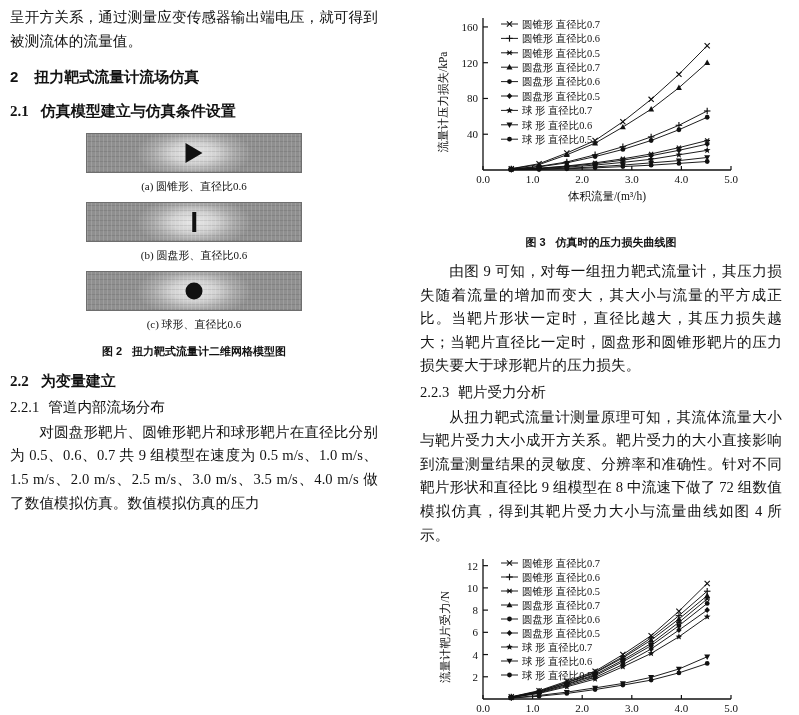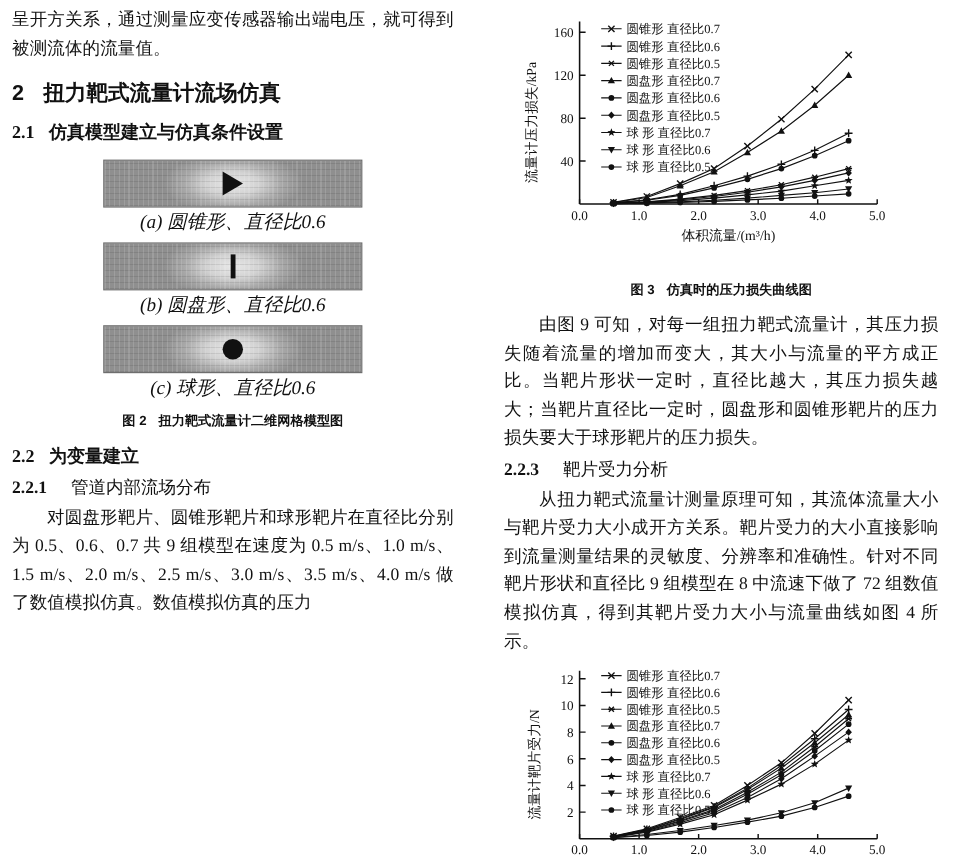--- a/index.html
+++ b/index.html
@@ -35,21 +35,21 @@
     font-size: 14.6px;
     line-height: 23.6px;
     text-align: justify;
     text-justify: inter-ideograph;
     letter-spacing: 0.1px;
   }
   p.indent { text-indent: 2em; }
 
   h2.sec-title {
     margin: 11px 0 9px 0;
-    font-size: 18px;
+    font-size: 15px;
     font-weight: bold;
     line-height: 26px;
     font-family: "Liberation Sans", "DejaVu Sans", sans-serif;
   }
   h2.sec-title .num { margin-right: 16px; }
 
   h3.subsec {
     margin: 4px 0 1px 0;
     font-size: 15px;
     font-weight: bold;
@@ -57,21 +57,21 @@
     font-family: "Liberation Sans", "DejaVu Sans", sans-serif;
   }
   h3.subsec .num { margin-right: 12px; font-family: Liberation Serif, serif; }
 
   h4.subsubsec {
     margin: 3px 0 1px 0;
     font-size: 14.6px;
     font-weight: normal;
     line-height: 23.6px;
   }
-  h4.subsubsec .num { margin-right: 20px; font-weight: bold; }
+  h4.subsubsec .num { margin-right: 9px; }
 
   
   .fig2 { margin: 10px 0 2px 0; }
   .mesh-wrap { display: flex; justify-content: center; }
   .mesh {
     width: 216px;
     height: 40px;
     position: relative;
     overflow: hidden;
     background:
@@ -98,24 +98,23 @@
     width: 0; height: 0;
     border-top: 10px solid transparent;
     border-bottom: 10px solid transparent;
     border-left: 17px solid #111;
   }
   .t-disk { width: 3.5px; height: 20px; background: #111; }
   .t-ball { width: 17px; height: 17px; border-radius: 50%; background: #111; }
 
   .subcap {
     text-align: center;
-    font-size: 16px;
+    font-size: 11px;
     line-height: 18px;
     margin: 4px 0 7px 0;
-    font-style: italic;
   }
   .figcap {
     text-align: center;
     font-weight: bold;
     font-size: 11px;
     line-height: 22px;
     margin: 6px 0 7px 0;
     font-family: "Liberation Sans", "DejaVu Sans", sans-serif;
   }
   .figcap .cnum { margin-right: 10px; }

